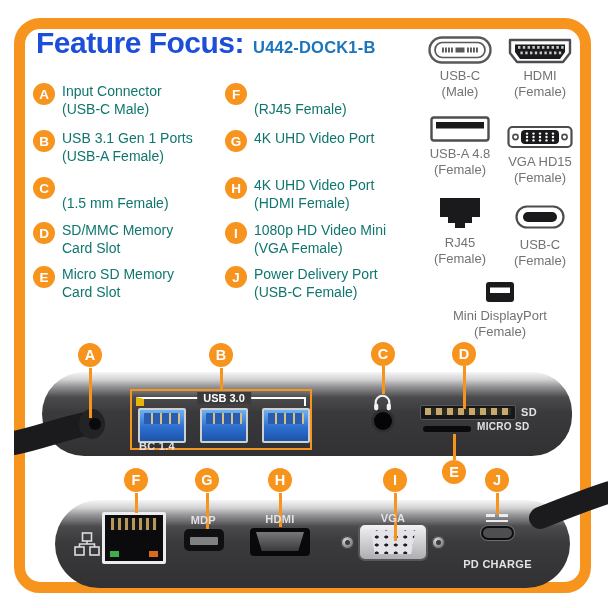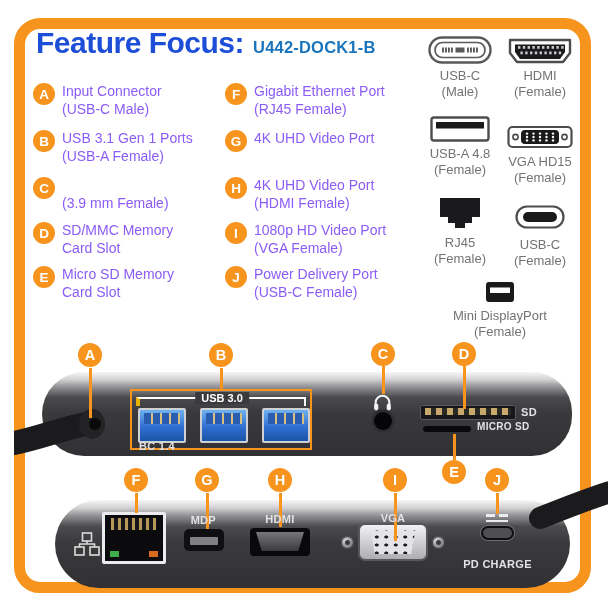--- a/index.html
+++ b/index.html
@@ -13,42 +13,42 @@
 
   
   .header { position:absolute; left:36px; top:26px; display:flex; align-items:baseline; z-index:1; }
   .title-main { color:#1d4ed8; font-weight:bold; font-size:30px; letter-spacing:-0.5px; }
   .title-model { color:#1B75BC; font-weight:bold; font-size:16.5px; margin-left:9px; letter-spacing:0.2px; }
 
   
   .feature-item { position:absolute; display:flex; align-items:flex-start; gap:7px; z-index:1; }
   .badge { flex:0 0 22px; width:22px; height:22px; border-radius:50%; background:#F7941E;
            color:#fff; font-weight:bold; font-size:13.5px; display:flex; align-items:center; justify-content:center; }
-  .ftext { font-size:14px; line-height:17.5px; color:#8b5cf6; }
+  .ftext { font-size:14px; line-height:17.5px; color:#0f766e; }
 
   
   .conn-item { position:absolute; text-align:center; color:#737373; font-size:13px; line-height:16px; z-index:1; }
   .conn-item svg { display:block; margin:0 auto; }
   .conn-label { margin-top:4px; }
 
   
   .photos { position:absolute; left:0; top:340px; width:608px; height:268px; z-index:2; }
   .abs { position:absolute; }
 
   .dock { position:absolute; background:linear-gradient(180deg,#f6f6f6 0%,#d2d2d4 9%,#97979a 17%,#4b4b4d 30%,#3a3a3c 48%,#313133 100%); }
   .dock1 { left:42px; top:32px; width:530px; height:84px; border-radius:44px 42px 42px 44px; }
   .dock2 { left:55px; top:160px; width:515px; height:88px; border-radius:44px; }
 
   .callout { position:absolute; width:24px; height:24px; border-radius:50%; background:#F7941E;
              color:#fff; font-weight:bold; font-size:14.5px; display:flex; align-items:center; justify-content:center; z-index:5; }
   .cline { position:absolute; width:3px; background:#F7941E; z-index:4; }
 
   .usb-box { position:absolute; left:130px; top:49px; width:182px; height:61px; border:2.5px solid #F7941E; z-index:3; }
   .usb-bracket { position:absolute; left:136px; top:57px; width:170px; height:9px;
-                 border-top:2px solid #fff; border-left:4px solid #eab308; border-right:2px solid #fff; z-index:3; }
+                 border-top:2px solid #fff; border-left:8px solid #eab308; border-right:2px solid #fff; z-index:3; }
   .usb-bracket span { position:absolute; left:50%; top:0; transform:translate(-50%,-58%);
                       background:#3b3b3d; padding:0 6px; color:#fff; font-size:11px; font-weight:bold; white-space:nowrap; }
   .usb-port { position:absolute; top:68px; width:48px; height:35px; border:2px solid #cfd0d2; border-radius:2px;
               background:linear-gradient(180deg,#6fb2f0 0%,#2e6fd0 55%,#1c55a8 100%); z-index:3; }
   .usb-tongue { position:absolute; left:4px; right:4px; top:3px; height:11px; border-radius:1px;
                 background:repeating-linear-gradient(90deg,#2a5cb0 0 7px,#d8c080 7px 9px); }
   .plabel { position:absolute; color:#e2e2e4; font-size:11px; font-weight:bold; letter-spacing:0.3px; z-index:6; white-space:nowrap; }
 
   .jack { position:absolute; left:374px; top:72px; width:18px; height:18px; border-radius:50%;
           background:#050507; box-shadow:0 0 0 2.5px #2e2e30; z-index:3; }
@@ -106,51 +106,51 @@
     <span>(USB-C Male)</span></span>
   </div>
   <div class="feature-item" style="left:33px; top:130px;">
     <span class="badge">B</span>
     <span class="ftext"><span>USB 3.1 Gen 1 Ports</span><br>
     <span>(USB-A Female)</span></span>
   </div>
   <div class="feature-item" style="left:33px; top:177px;">
     <span class="badge">C</span>
     <span class="ftext"><br>
-    <span>(3.9 mm Female)</span></span>
+    <span>(1.5 mm Female)</span></span>
   </div>
   <div class="feature-item" style="left:33px; top:222px;">
     <span class="badge">D</span>
     <span class="ftext"><span>SD/MMC Memory</span><br>
     <span>Card Slot</span></span>
   </div>
   <div class="feature-item" style="left:33px; top:266px;">
     <span class="badge">E</span>
     <span class="ftext"><span>Micro SD Memory</span><br>
     <span>Card Slot</span></span>
   </div>
 
   <div class="feature-item" style="left:225px; top:83px;">
     <span class="badge">F</span>
-    <span class="ftext"><span>Gigabit Ethernet Port</span><br>
+    <span class="ftext"><br>
     <span>(RJ45 Female)</span></span>
   </div>
   <div class="feature-item" style="left:225px; top:130px;">
     <span class="badge">G</span>
     <span class="ftext"><span>4K UHD Video Port</span><br>
     </span>
   </div>
   <div class="feature-item" style="left:225px; top:177px;">
     <span class="badge">H</span>
     <span class="ftext"><span>4K UHD Video Port</span><br>
     <span>(HDMI Female)</span></span>
   </div>
   <div class="feature-item" style="left:225px; top:222px;">
     <span class="badge">I</span>
-    <span class="ftext"><span>1080p HD Video Port</span><br>
+    <span class="ftext"><span>1080p HD Video Mini</span><br>
     <span>(VGA Female)</span></span>
   </div>
   <div class="feature-item" style="left:225px; top:266px;">
     <span class="badge">J</span>
     <span class="ftext"><span>Power Delivery Port</span><br>
     <span>(USB-C Female)</span></span>
   </div>
 
   <div class="conn-item" style="left:410px; top:36px; width:100px;">
     <span>

